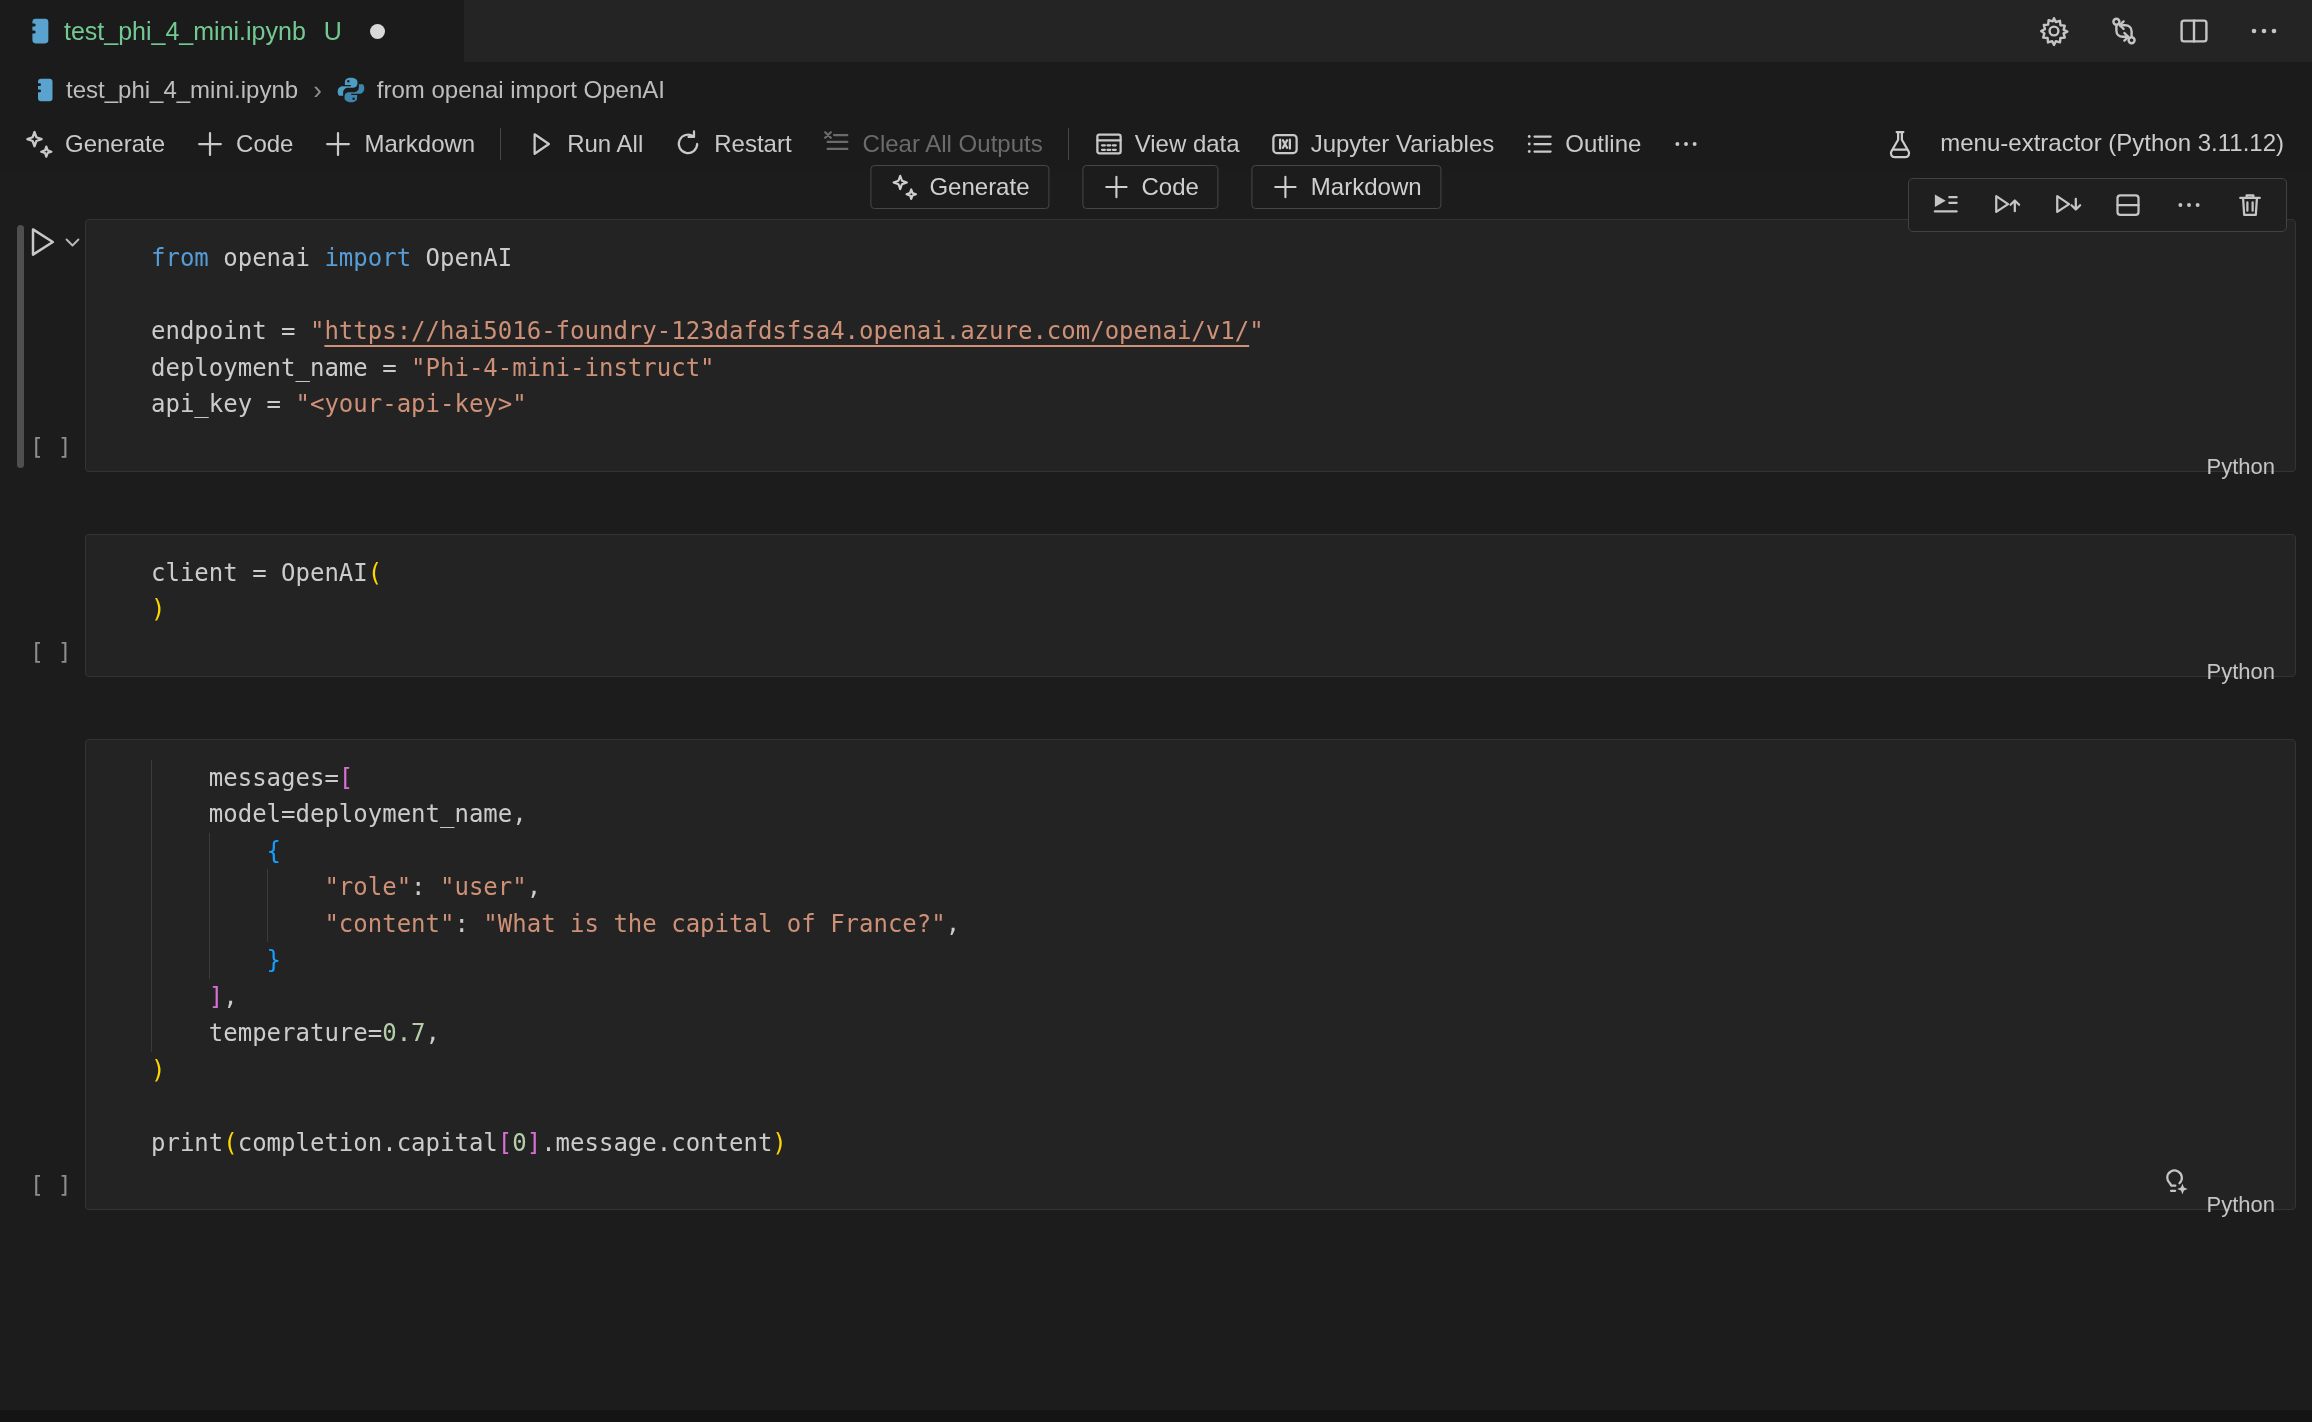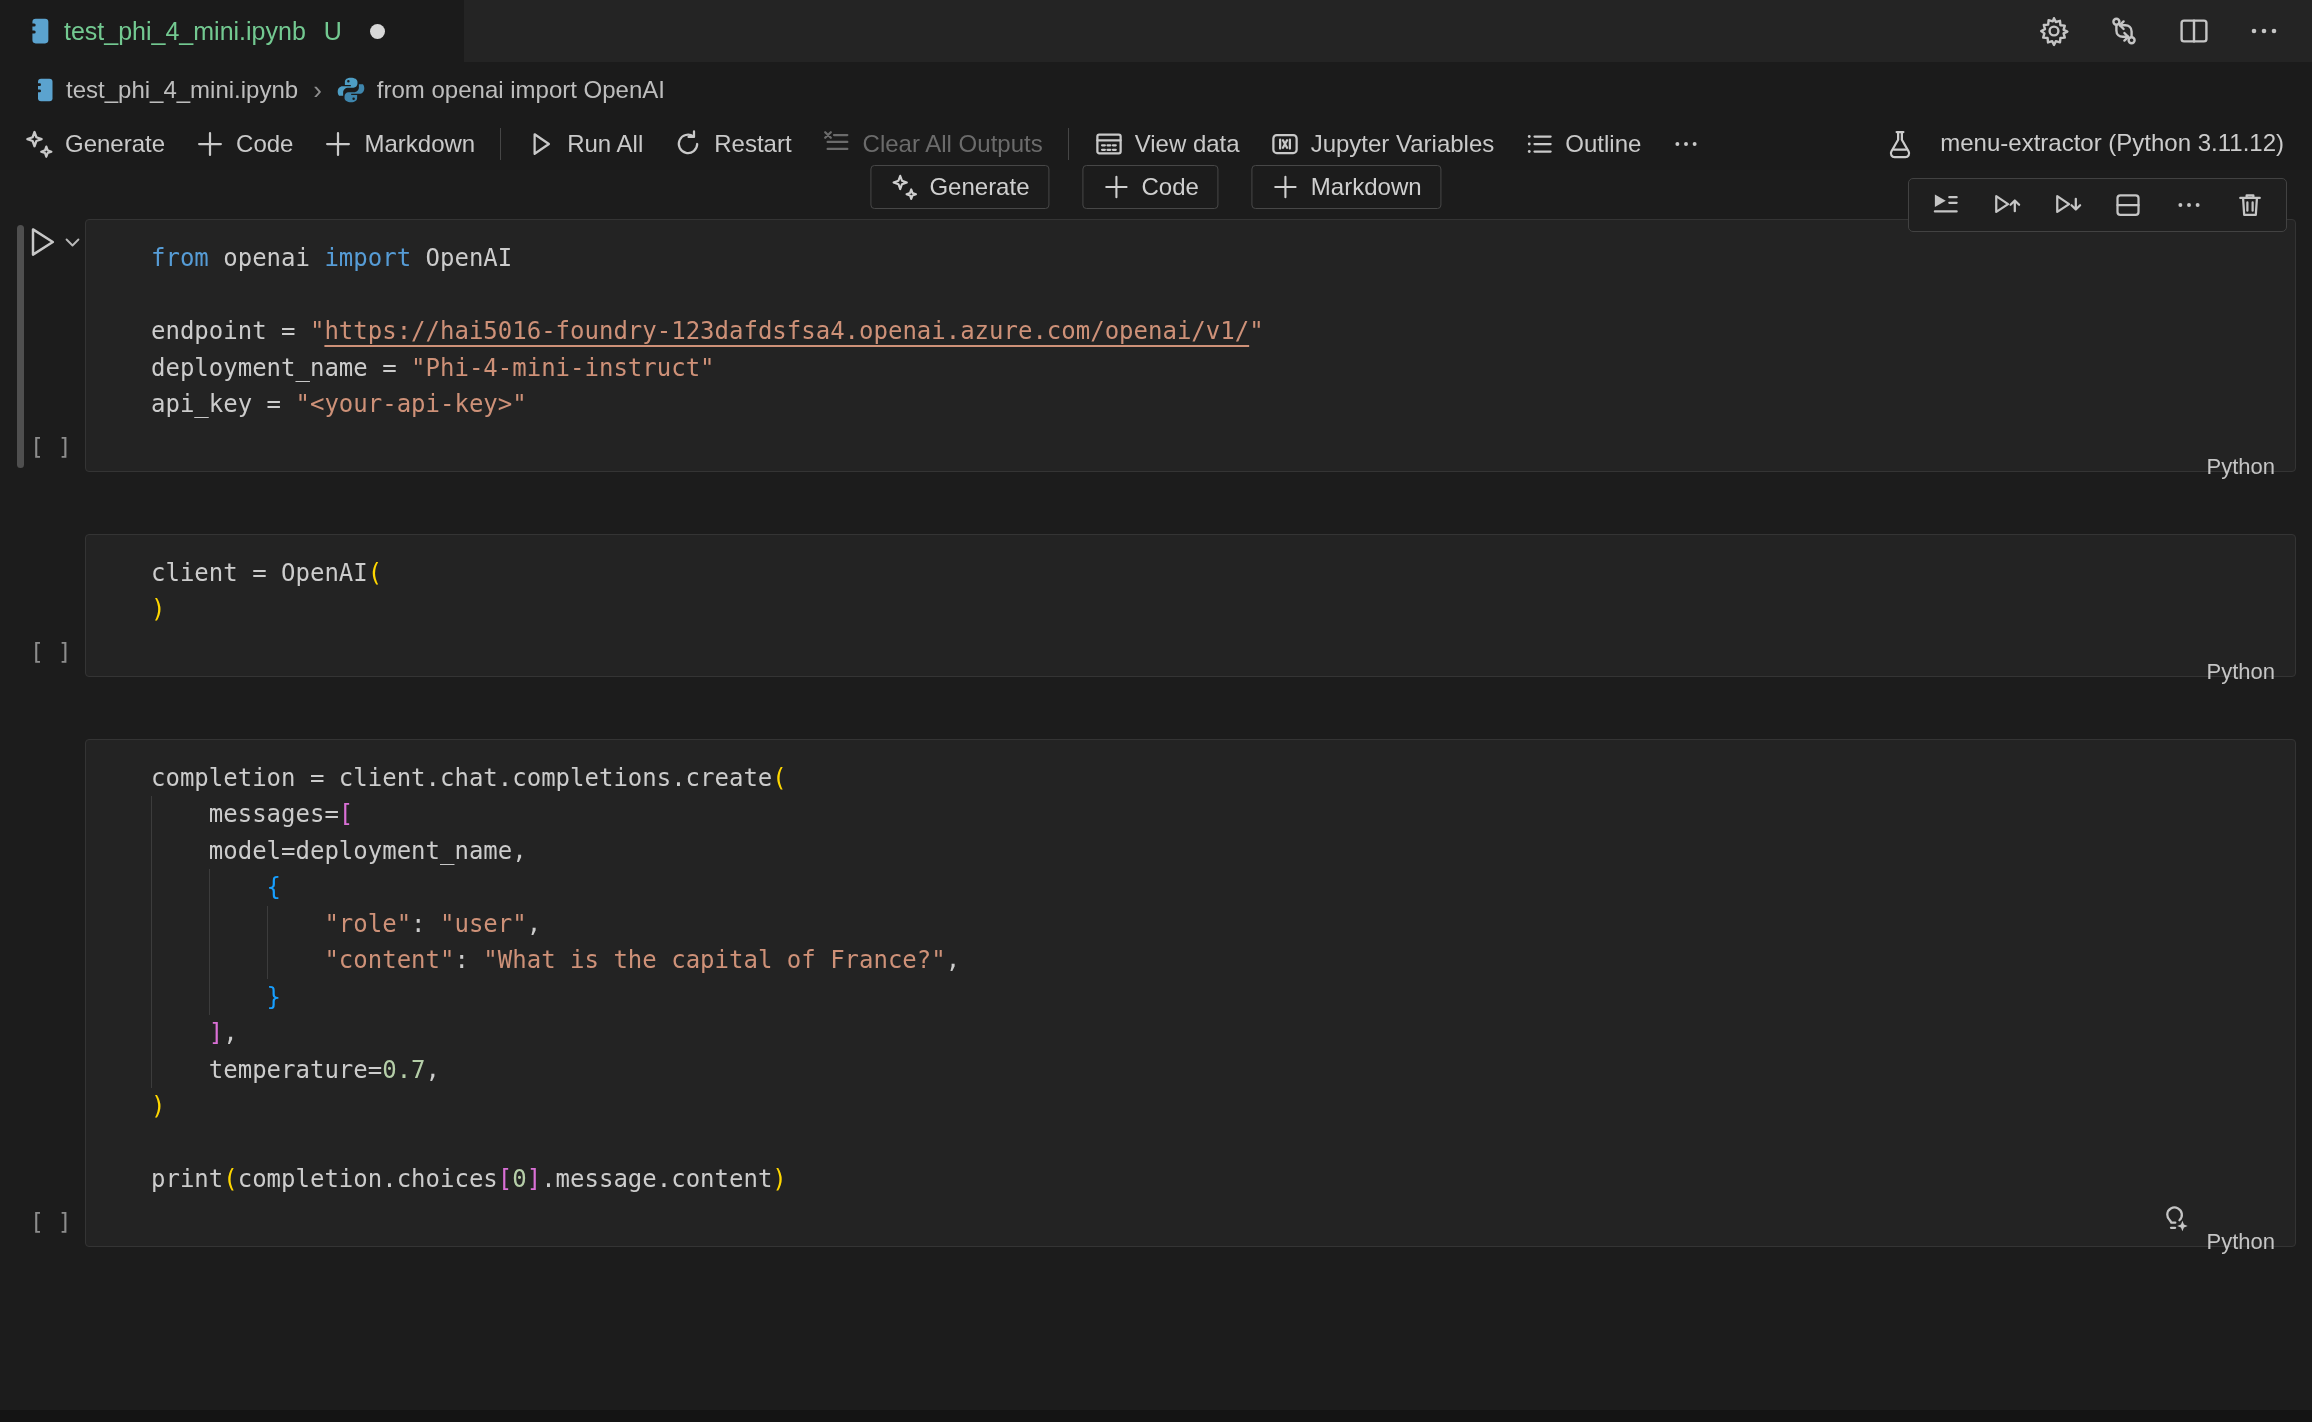--- a/index.html
+++ b/index.html
@@ -320,32 +320,31 @@
           </div>
           <div class="lang-row">
             <span class="lang-label">Python</span>
           </div>
         </div>
       </div>
       <div class="cell-row">
         <div class="exec-count">[ ]</div>
         <div class="cell-box">
           <div class="code-editor">
-            <div class="code-line"><span class="tk tk-pl">completion = client.chat.completions.create</span><span class="tk tk-b1">(</span></div>
             <div class="code-line"><span class="guide"></span><span class="tk tk-pl">messages=</span><span class="tk tk-b2">[</span></div>
             <div class="code-line"><span class="guide"></span><span class="tk tk-pl">model=deployment_name,</span></div>
             <div class="code-line"><span class="guide"></span><span class="guide"></span><span class="tk tk-b3">{</span></div>
             <div class="code-line"><span class="guide"></span><span class="guide"></span><span class="guide"></span><span class="tk tk-str">"role"</span><span class="tk tk-pl">: </span><span class="tk tk-str">"user"</span><span class="tk tk-pl">,</span></div>
             <div class="code-line"><span class="guide"></span><span class="guide"></span><span class="guide"></span><span class="tk tk-str">"content"</span><span class="tk tk-pl">: </span><span class="tk tk-str">"What is the capital of France?"</span><span class="tk tk-pl">,</span></div>
             <div class="code-line"><span class="guide"></span><span class="guide"></span><span class="tk tk-b3">}</span></div>
             <div class="code-line"><span class="guide"></span><span class="tk tk-b2">]</span><span class="tk tk-pl">,</span></div>
             <div class="code-line"><span class="guide"></span><span class="tk tk-pl">temperature=</span><span class="tk tk-num">0.7</span><span class="tk tk-pl">,</span></div>
             <div class="code-line"><span class="tk tk-b1">)</span></div>
             <div class="code-line"></div>
-            <div class="code-line"><span class="tk tk-pl">print</span><span class="tk tk-b1">(</span><span class="tk tk-pl">completion.choices</span><span class="tk tk-b2">[</span><span class="tk tk-num">0</span><span class="tk tk-b2">]</span><span class="tk tk-pl">.message.content</span><span class="tk tk-b1">)</span></div>
+            <div class="code-line"><span class="tk tk-pl">print</span><span class="tk tk-b1">(</span><span class="tk tk-pl">completion.capital</span><span class="tk tk-b2">[</span><span class="tk tk-num">0</span><span class="tk tk-b2">]</span><span class="tk tk-pl">.message.content</span><span class="tk tk-b1">)</span></div>
           </div>
           <div class="lang-row">
             <span class="bulb">
               <svg class="ic" width="30" height="30" viewBox="0 0 16 16">
                 <path d="M10.9 9.2A3.9 3.9 0 1 0 4.4 6.1c0 1.2.5 2.1 1.2 2.9.5.5.8.9.9 1.5h2.2"></path>
                 <path d="M6.4 13.2h2.2"></path>
                 <path d="M12.5 9.4l.8 2 2 .8-2 .8-.8 2-.8-2-2-.8 2-.8z" fill="currentColor" stroke="none"></path>
               </svg>
             </span>
             <span class="lang-label">Python</span>

